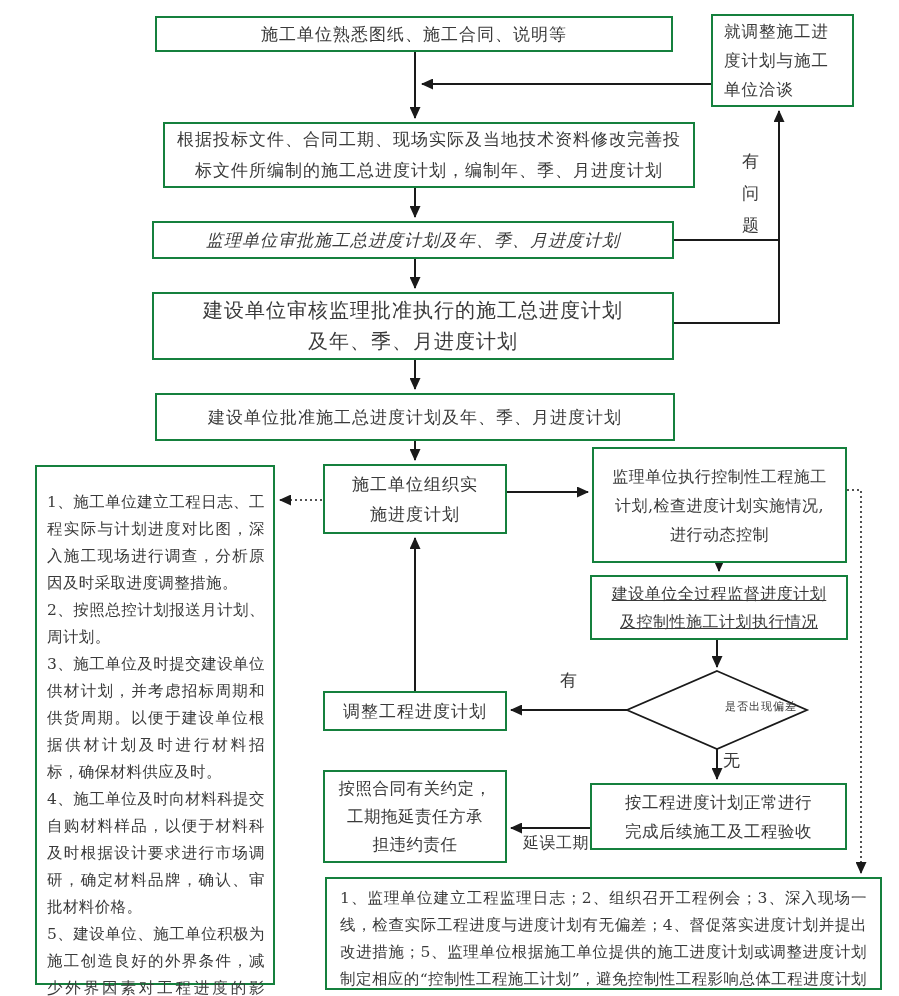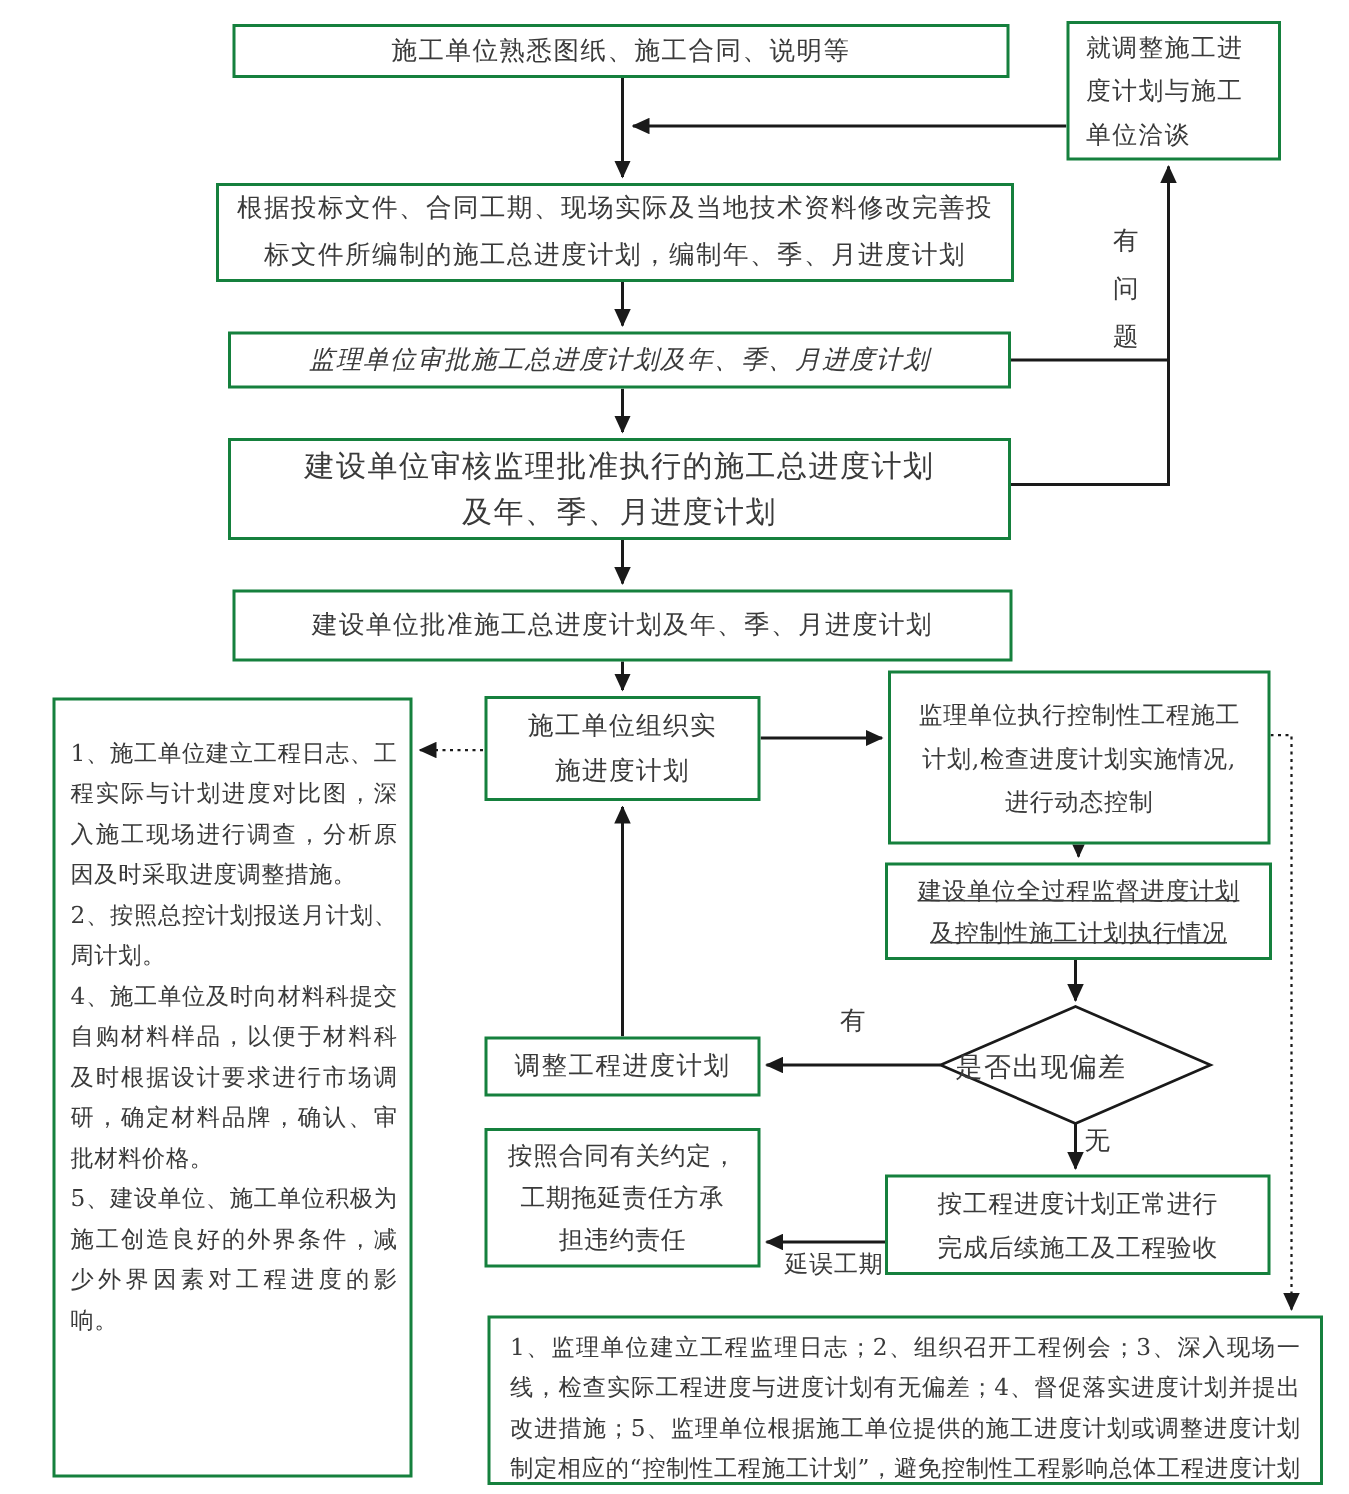--- a/index.html
+++ b/index.html
@@ -12,41 +12,41 @@
   .box {
     position:absolute; box-sizing:border-box; background:#fff;
     border:2px solid #15803d; display:flex; align-items:center; justify-content:center;
     text-align:center; white-space:pre-line; letter-spacing:1px; line-height:1.55;
   }
   .lbl { position:absolute; white-space:pre-line; letter-spacing:1px; }
 
   .bA { left:155px; top:16px;  width:518px; height:36px; font-size:17px; }
   .bH { left:711px; top:14px;  width:143px; height:93px; font-size:16.5px;
         justify-content:flex-start; text-align:left; padding-left:11px; line-height:29px; }
-  .bB { left:144px; top:122px; width:532px; height:66px; font-size:17px; line-height:31px; }
+  .bB { left:163px; top:122px; width:532px; height:66px; font-size:17px; line-height:31px; }
   .bC { left:152px; top:221px; width:522px; height:38px; font-size:17px;font-style:italic; }
   .bD { left:152px; top:292px; width:522px; height:68px; font-size:20px; line-height:31px; }
   .bE { left:155px; top:393px; width:520px; height:48px; font-size:17px; }
   .bF { left:323px; top:464px; width:184px; height:70px; font-size:17px; line-height:30px; }
   .bI { left:592px; top:447px; width:255px; height:116px; font-size:16px; line-height:29px; letter-spacing:0.5px; }
   .bJ { left:590px; top:575px; width:258px; height:65px; font-size:16px; line-height:28px; letter-spacing:0.5px;text-decoration:underline; }
   .bL { left:323px; top:691px; width:184px; height:40px; font-size:17px; }
-  .bM { left:323px; top:752px; width:184px; height:93px; font-size:16.5px; line-height:28px; letter-spacing:0.5px; }
+  .bM { left:323px; top:770px; width:184px; height:93px; font-size:16.5px; line-height:28px; letter-spacing:0.5px; }
   .bN { left:590px; top:783px; width:257px; height:67px; font-size:16.5px; line-height:29px; letter-spacing:0.5px; }
 
   .bG { left:35px; top:465px; width:240px; height:520px; display:block;
         text-align:justify; padding:22px 8px 6px 10px; font-size:15.5px;
         line-height:27px; letter-spacing:0.4px; white-space:normal; }
   .bG p { margin:0; }
   .bO { left:325px; top:877px; width:557px; height:113px; display:block;
         text-align:justify; padding:6px 13px; font-size:15.5px;
         line-height:27px; letter-spacing:0.4px; white-space:normal; }
 
-  .dText { position:absolute; left:637px; top:699px; width:160px; text-align:left;
-           font-size:18px; letter-spacing:1px; }
+  .dText { position:absolute; left:637px; top:699px; width:160px; text-align:right;
+           font-size:11px; letter-spacing:1px; }
 
   .lbl-problem { left:740px; top:145px; width:22px; font-size:17px; line-height:32px;
                  word-break:break-all; text-align:center; }
   .lbl-yes   { left:560px; top:669px; font-size:17px; }
   .lbl-no    { left:723px; top:749px; font-size:17px; }
   .lbl-delay { left:503px; top:833px; width:106px; font-size:16px; text-align:center; letter-spacing:0.5px; }
 </style>
 </head>
 <body>
 
@@ -103,20 +103,21 @@
 工期拖延责任方承
 担违约责任</div>
   <div class="box bN">按工程进度计划正常进行
 完成后续施工及工程验收</div>
 
   <div class="dText">是否出现偏差</div>
 
   <div class="box bG">
     <p>1、施工单位建立工程日志、工程实际与计划进度对比图，深入施工现场进行调查，分析原因及时采取进度调整措施。</p>
     <p>2、按照总控计划报送月计划、周计划。</p>
+    <p>3、施工单位及时提交建设单位供材计划，并考虑招标周期和供货周期。以便于建设单位根据供材计划及时进行材料招标，确保材料供应及时。</p>
     <p>4、施工单位及时向材料科提交自购材料样品，以便于材料科及时根据设计要求进行市场调研，确定材料品牌，确认、审批材料价格。</p>
     <p>5、建设单位、施工单位积极为施工创造良好的外界条件，减少外界因素对工程进度的影响。</p>
   </div>
 
   <div class="box bO">
     <p style="margin:0">1、监理单位建立工程监理日志；2、组织召开工程例会；3、深入现场一线，检查实际工程进度与进度计划有无偏差；4、督促落实进度计划并提出改进措施；5、监理单位根据施工单位提供的施工进度计划或调整进度计划制定相应的“控制性工程施工计划”，避免控制性工程影响总体工程进度计划的实现。</p>
   </div>
 
   <div class="lbl lbl-problem">有问题</div>
   <div class="lbl lbl-yes">有</div>

